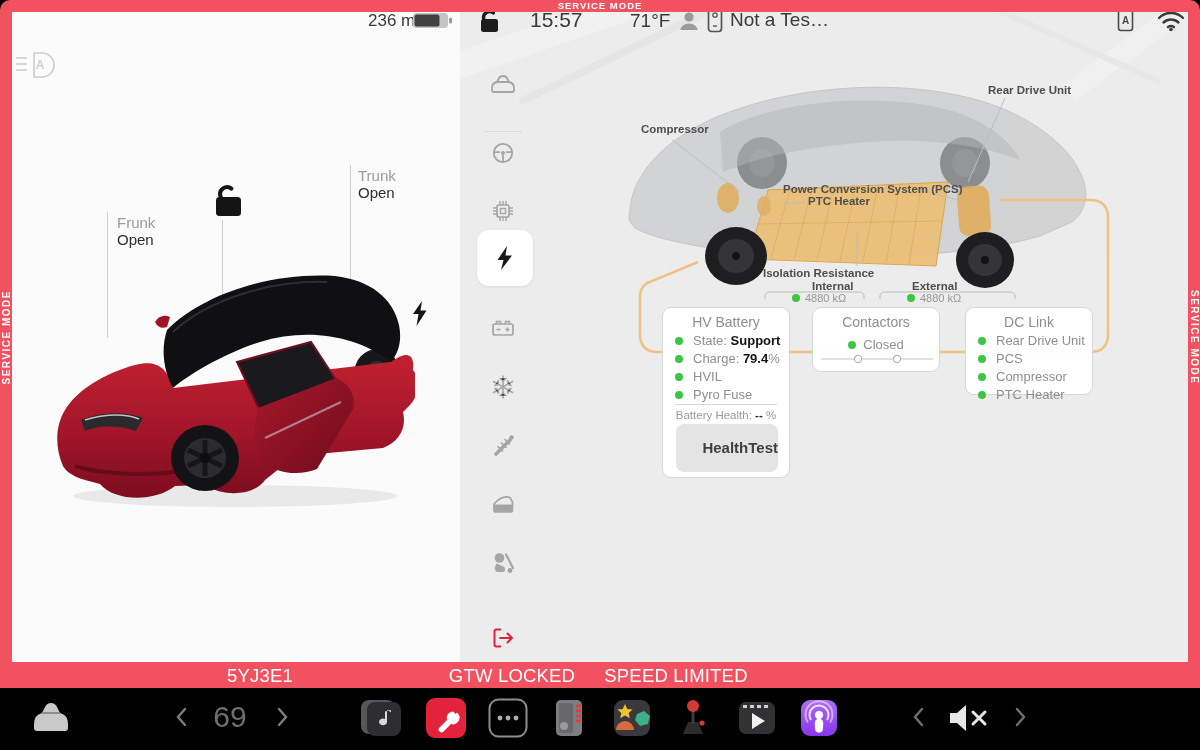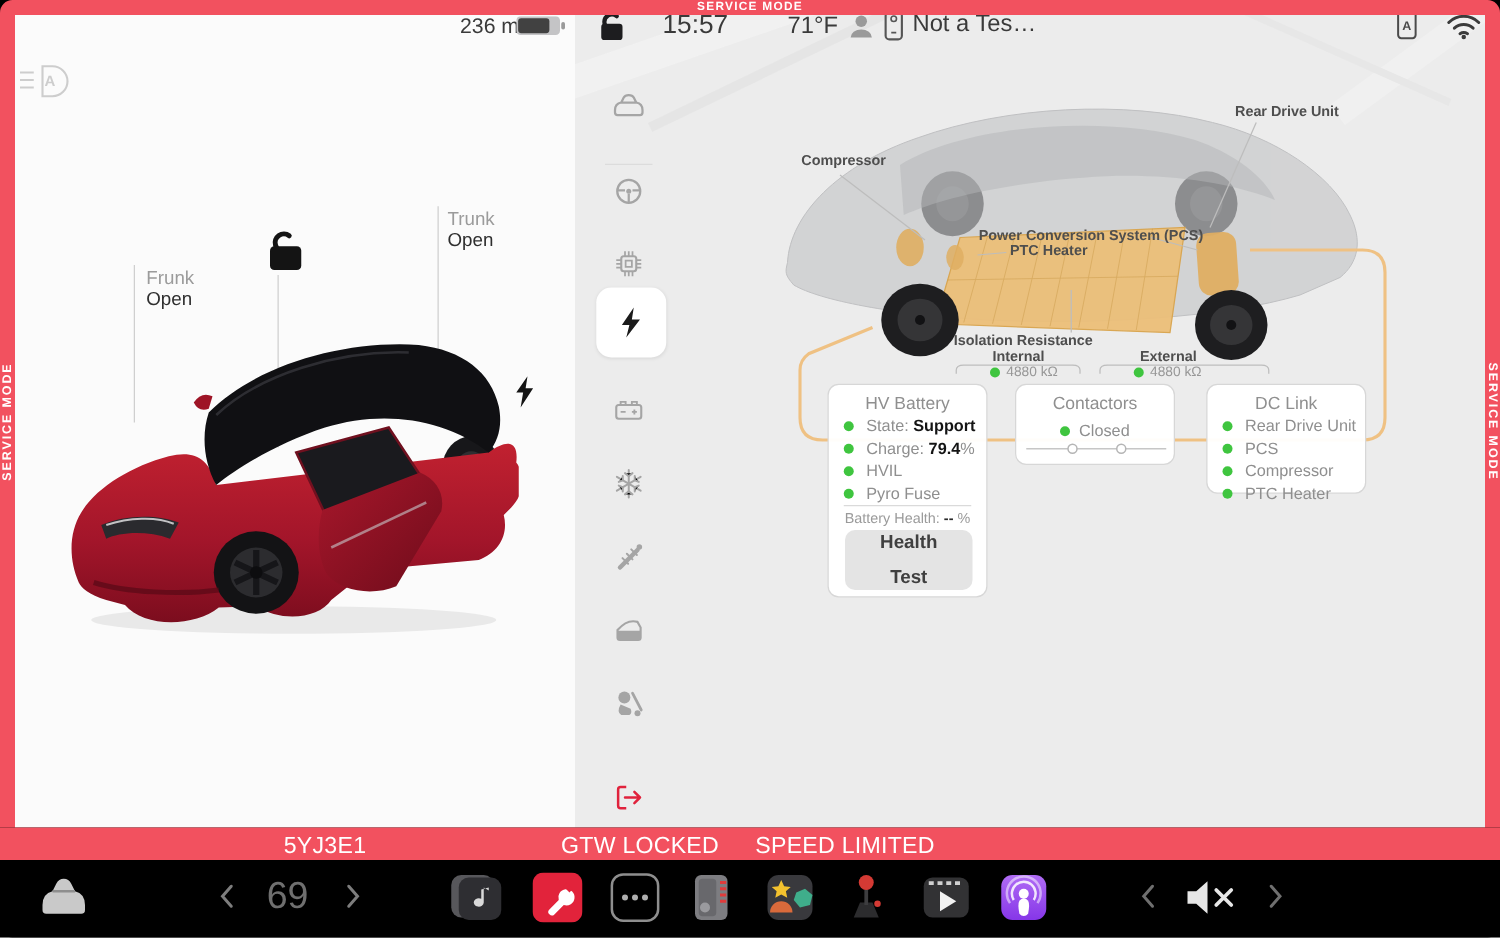--- a/index.html
+++ b/index.html
@@ -52,21 +52,21 @@
 
   
   .panel{position:absolute;background:rgba(255,255,255,.96);border:1px solid #d7d7d7;border-radius:9px;z-index:4}
   .panel-title{font-size:14px;color:#8f8f8f;text-align:center;margin-top:6px;margin-bottom:2px}
   .prow{position:relative;height:18px;padding-left:30px;font-size:13px;color:#8f8f8f;line-height:18px;white-space:nowrap}
   .prow .dot{position:absolute;left:12px;top:5px;width:8px;height:8px;border-radius:50%;background:var(--green)}
   .val{color:#141414;font-weight:bold}
   .divline{position:absolute;left:12px;right:12px;top:96px;border-top:1px solid #dadada}
   .health-line{position:absolute;left:0;right:0;top:101px;text-align:center;font-size:11.5px;color:#9a9a9a;white-space:nowrap}
   .btn-health{position:absolute;left:13px;top:116px;width:102px;height:48px;background:#e4e4e4;border-radius:8px;
-    display:flex;flex-direction:column;align-items:center;justify-content:space-between;
+    display:flex;flex-direction:row;align-items:center;justify-content:flex-end;
     font-size:15px;font-weight:bold;color:#3f3f3f;line-height:20px;cursor:pointer}
   .crow{display:flex;align-items:center;justify-content:center;gap:7px;font-size:13px;color:#8f8f8f;margin-top:7px}
   .crow .dot2{width:8px;height:8px;border-radius:50%;background:var(--green)}
 
   
   .alert-bar{left:0;top:662px;width:1200px;height:26px;background:var(--red);z-index:31}
   .alert-txt{position:absolute;top:3px;color:#fff;font-size:18.5px;font-weight:normal;letter-spacing:.2px;white-space:nowrap;text-align:center}
 
   
   .taskbar{left:0;top:688px;width:1200px;height:62px;background:#000;z-index:31}
@@ -299,21 +299,21 @@
       <path d="M205,239 L205,236 Q205,232 211,232 L298,232 Q304,232 304,236 L304,239"></path>
       <path d="M320,239 L320,236 Q320,232 326,232 L449,232 Q455,232 455,236 L455,239"></path>
     </g>
   </svg>
 
   <div class="abs dlabel" style="left:641px;top:123px">Compressor</div>
   <div class="abs dlabel" style="left:988px;top:84px">Rear Drive Unit</div>
   <div class="abs dlabel" style="left:783px;top:183px">Power Conversion System (PCS)</div>
   <div class="abs dlabel" style="left:808px;top:195px">PTC Heater</div>
   <div class="abs dlabel" style="left:763px;top:267px;width:116px;text-align:left">Isolation Resistance</div>
-  <div class="abs dlabel" style="left:794px;top:280px">Internal</div>
+  <div class="abs dlabel" style="left:812px;top:280px">Internal</div>
   <div class="abs dlabel" style="left:912px;top:280px">External</div>
   <div class="abs gdot" style="left:792px;top:294px"></div>
   <div class="abs dvalue" style="left:805px;top:292px">4880 kΩ</div>
   <div class="abs gdot" style="left:907px;top:294px"></div>
   <div class="abs dvalue" style="left:920px;top:292px">4880 kΩ</div>
 
   <div class="panel" style="left:662px;top:307px;width:128px;height:171px">
     <div class="panel-title">HV Battery</div>
     <div class="prow"><span class="dot"></span><span>State:</span> <span class="val">Support</span></div>
     <div class="prow"><span class="dot"></span><span>Charge:</span> <span class="val">79.4</span><span>%</span></div>

